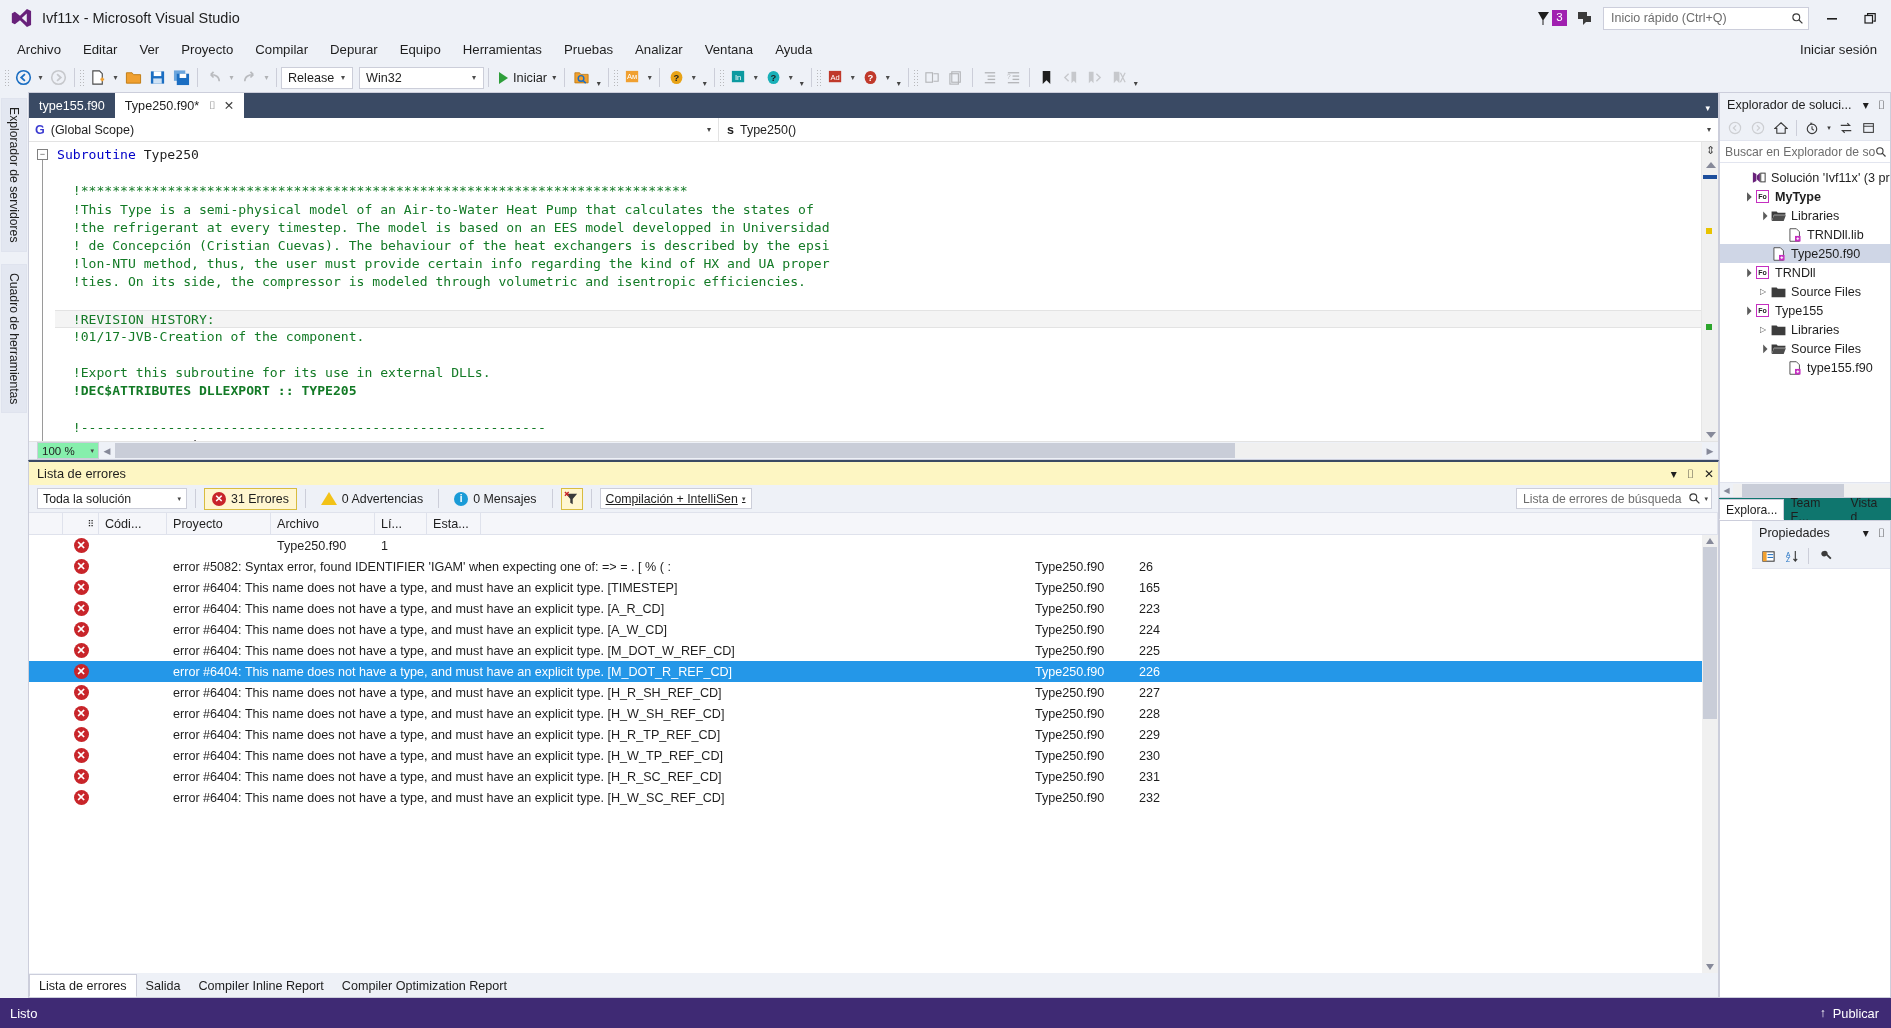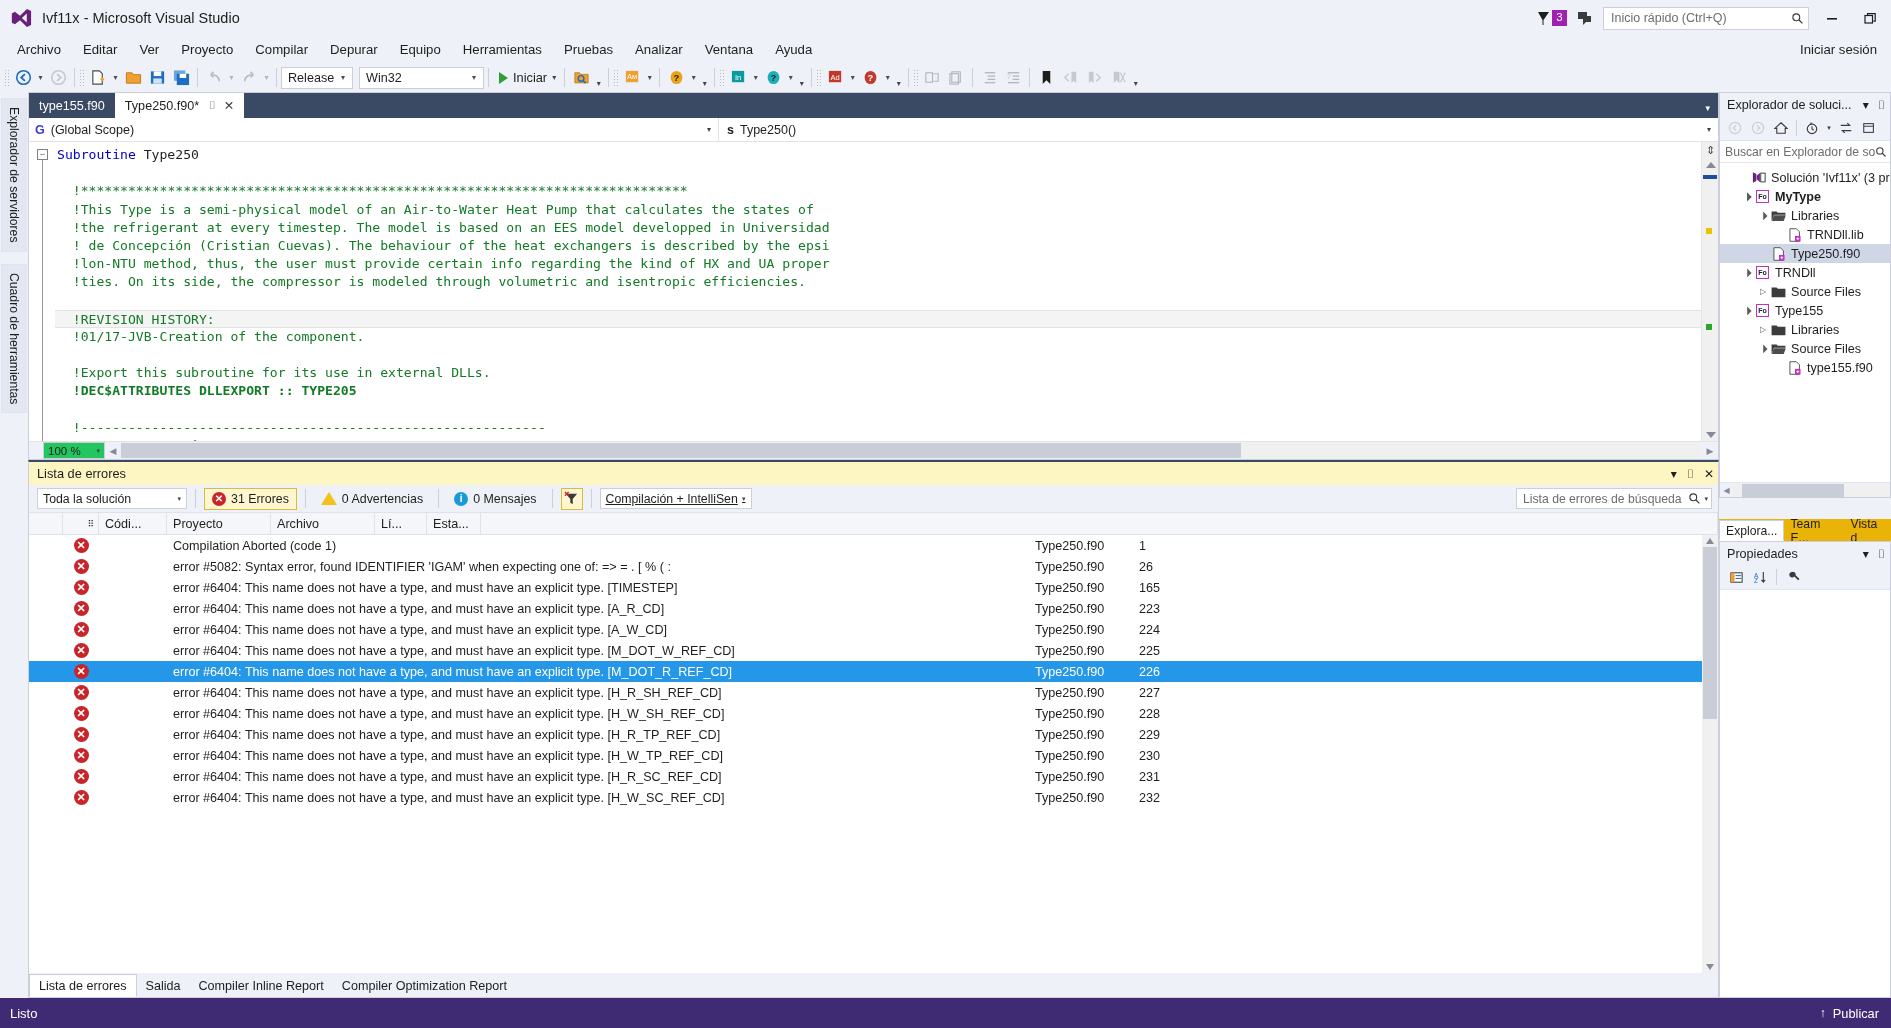--- a/index.html
+++ b/index.html
@@ -120,21 +120,21 @@
 
   
   .code-vscroll { width: 17px; background: #f0f0f0; border-left:1px solid #e6e6e6; flex:none; position: relative; }
   .cv-split { position:absolute; top:2px; left:3px; width:11px; height:12px; color:#444; font-size:11px; text-align:center;}
   .cv-up { position:absolute; top:20px; left:4px; width:0;height:0;border-left:5px solid transparent;border-right:5px solid transparent;border-bottom:6px solid #868999;}
   .cv-thumb { position:absolute; top:33px; left:1px; width:14px; height:4px; background:#1d4e9c;}
   .cv-down { position:absolute; bottom:3px; left:4px; width:0;height:0;border-left:5px solid transparent;border-right:5px solid transparent;border-top:6px solid #868999;}
   .cv-mark { position: absolute; left: 4px; width: 6px; height: 6px; }
 
   .code-hscroll { height: 18px; background: #eef1f7; display: flex; align-items: center; flex:none; border-top:1px solid #e3e3e3;}
-  .zoom-combo { width: 62px; height: 17px; margin-left: 14px; background:#22c55e; border:1px solid #ccced9;
+  .zoom-combo { width: 62px; height: 17px; margin-left: 8px; background:#86efac; border:1px solid #ccced9;
                 display:flex; align-items:center; font-size:11.5px; padding-left:4px;}
   .zoom-combo .za { margin-left:auto; font-size:7px; padding-right:4px; color:#444; }
   .hs-left { width: 16px; text-align:center; font-size:9px; color:#868999; }
   .hs-track { flex: 1; height: 15px; background: #f0f0f0; position: relative; }
   .hs-thumb { position: absolute; left: 0; top: 0; height: 15px; width: 1120px; background: #c9cdd8; }
   .hs-right { width: 16px; text-align:center; font-size:9px; color:#868999; }
 
   
   .errpanel { flex: 1; display: flex; flex-direction: column; min-height: 0;
               border: 1px solid #cccedb; border-top: 2px solid #3a4a64; background: #fff; }
@@ -212,21 +212,21 @@
   .trow.sel { background: #cfd6e6; }
   .trow.bold { font-weight: bold; }
   .tw { width: 14px; flex:none; display:flex; align-items:center; justify-content:center; font-size: 8px; color:#5b5b5b;}
   .ticon { width: 17px; flex:none; display:flex; align-items:center; justify-content:center; }
   .proj-ico { width:13px;height:13px;border:1.6px solid #c52fc0;display:flex;align-items:center;justify-content:center;
               font-size:7px;font-weight:bold;color:#222;background:#fff;}
   .rhscroll { height: 15px; background:#eef1f7; display:flex; align-items:center; flex:none; border-top:1px solid #e2e5ef;}
   .rhs-left{width:13px;text-align:center;font-size:8px;color:#868999;}
   .rhs-track{flex:1;height:13px;background:#f0f0f0;position:relative;}
   .rhs-thumb{position:absolute;left:9px;top:0;height:13px;width:102px;background:#c9cdd8;}
-  .rtabs { height: 22px; display:flex; align-items:flex-end; background:#eab308; flex:none;margin-top:21px;}
+  .rtabs { height: 22px; display:flex; align-items:flex-end; background:#0f766e; flex:none;}
   .rtab { height:21px; display:flex;align-items:center; padding: 0 6px; font-size:12.2px;}
   .rtab.active { background:#fff; border:1px solid #cccedb; border-bottom:1px solid #fff;}
   .propgrid { flex:1; background:#fff; }
   .prop-toolbar { height: 25px; background:#eef1f7; display:flex; align-items:center; gap:4px; padding-left:6px;
                   border-bottom:1px solid #e2e5ef; }
 
   
   .statusbar { height: 30px; background: #3f2a74; display: flex; align-items: center;
                color: #fff; font-size: 13px; padding-left: 10px; flex: none; position: relative; }
   .status-right { position: absolute; right: 12px; display: flex; align-items: center; gap: 7px; font-size: 12.8px;}
@@ -611,21 +611,20 @@
             <div class="c-state">Esta...</div>
             <div class="c-rest"></div>
           </div>
           <div class="errrows" id="err-rows">
             <div class="errrow">
                 <div class="c-sel"></div>
                 <div class="c-icon">
                   <span class="err-dot">✕</span>
                 </div>
                 <div class="c-code"></div>
-                <div class="c-desc">Compilation Aborted (code 1)</div>
                 <div class="c-proj"></div>
                 <div class="c-file">Type250.f90</div>
                 <div class="c-line">1</div>
                 <div class="c-state"></div>
                 <div class="c-rest"></div>
               </div>
               <div class="errrow">
                 <div class="c-sel"></div>
                 <div class="c-icon">
                   <span class="err-dot">✕</span>
@@ -963,21 +962,21 @@
           <div class="rhs-track">
             <div class="rhs-thumb"></div>
           </div>
         </div>
       </div>
       <div class="rtabs">
         <div class="rtab active">Explora...</div>
         <div class="rtab">Team E...</div>
         <div class="rtab">Vista d</div>
       </div>
-      <div class="rpanel" style="flex:1;">
+      <div class="rpanel" style="flex:1;padding-left:32px;">
         <div class="rtitle">
           <span>Propiedades</span>
           <div class="rtitle-actions">
             <span>▾</span>
             <span>⌷</span>
           </div>
         </div>
         <div class="prop-toolbar">
           <div class="rtb">
             <svg width="15" height="15" viewBox="0 0 16 16">

